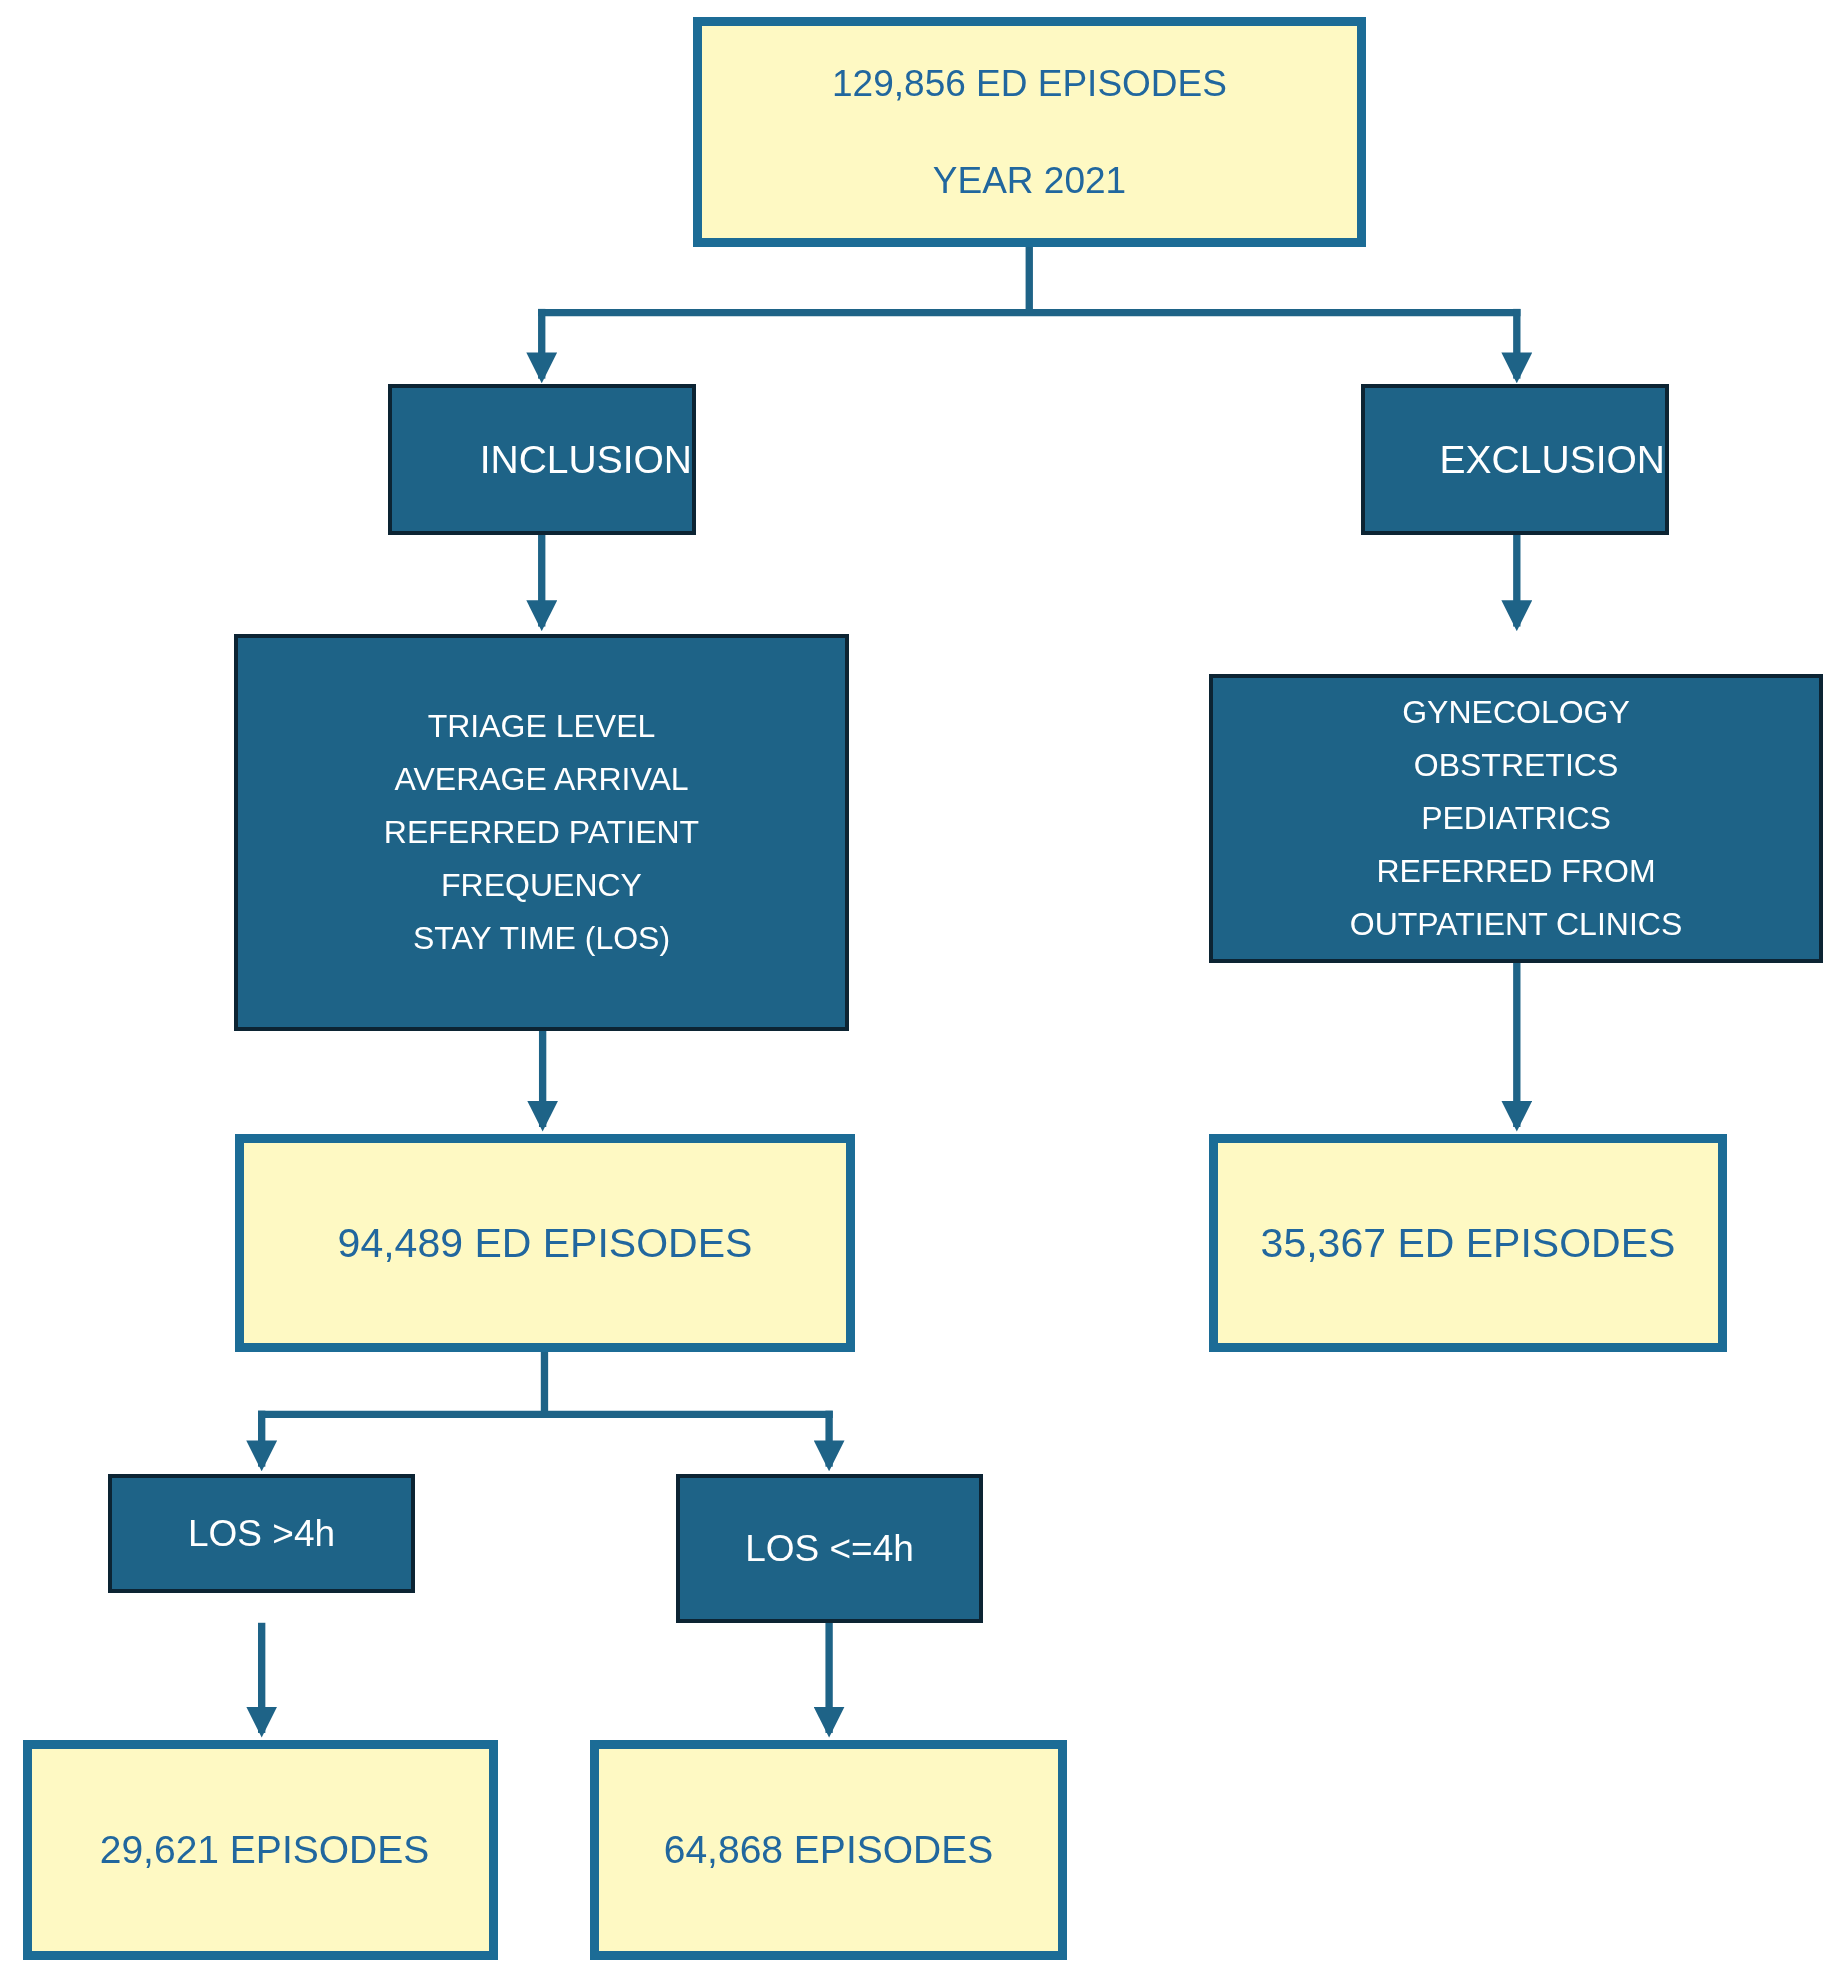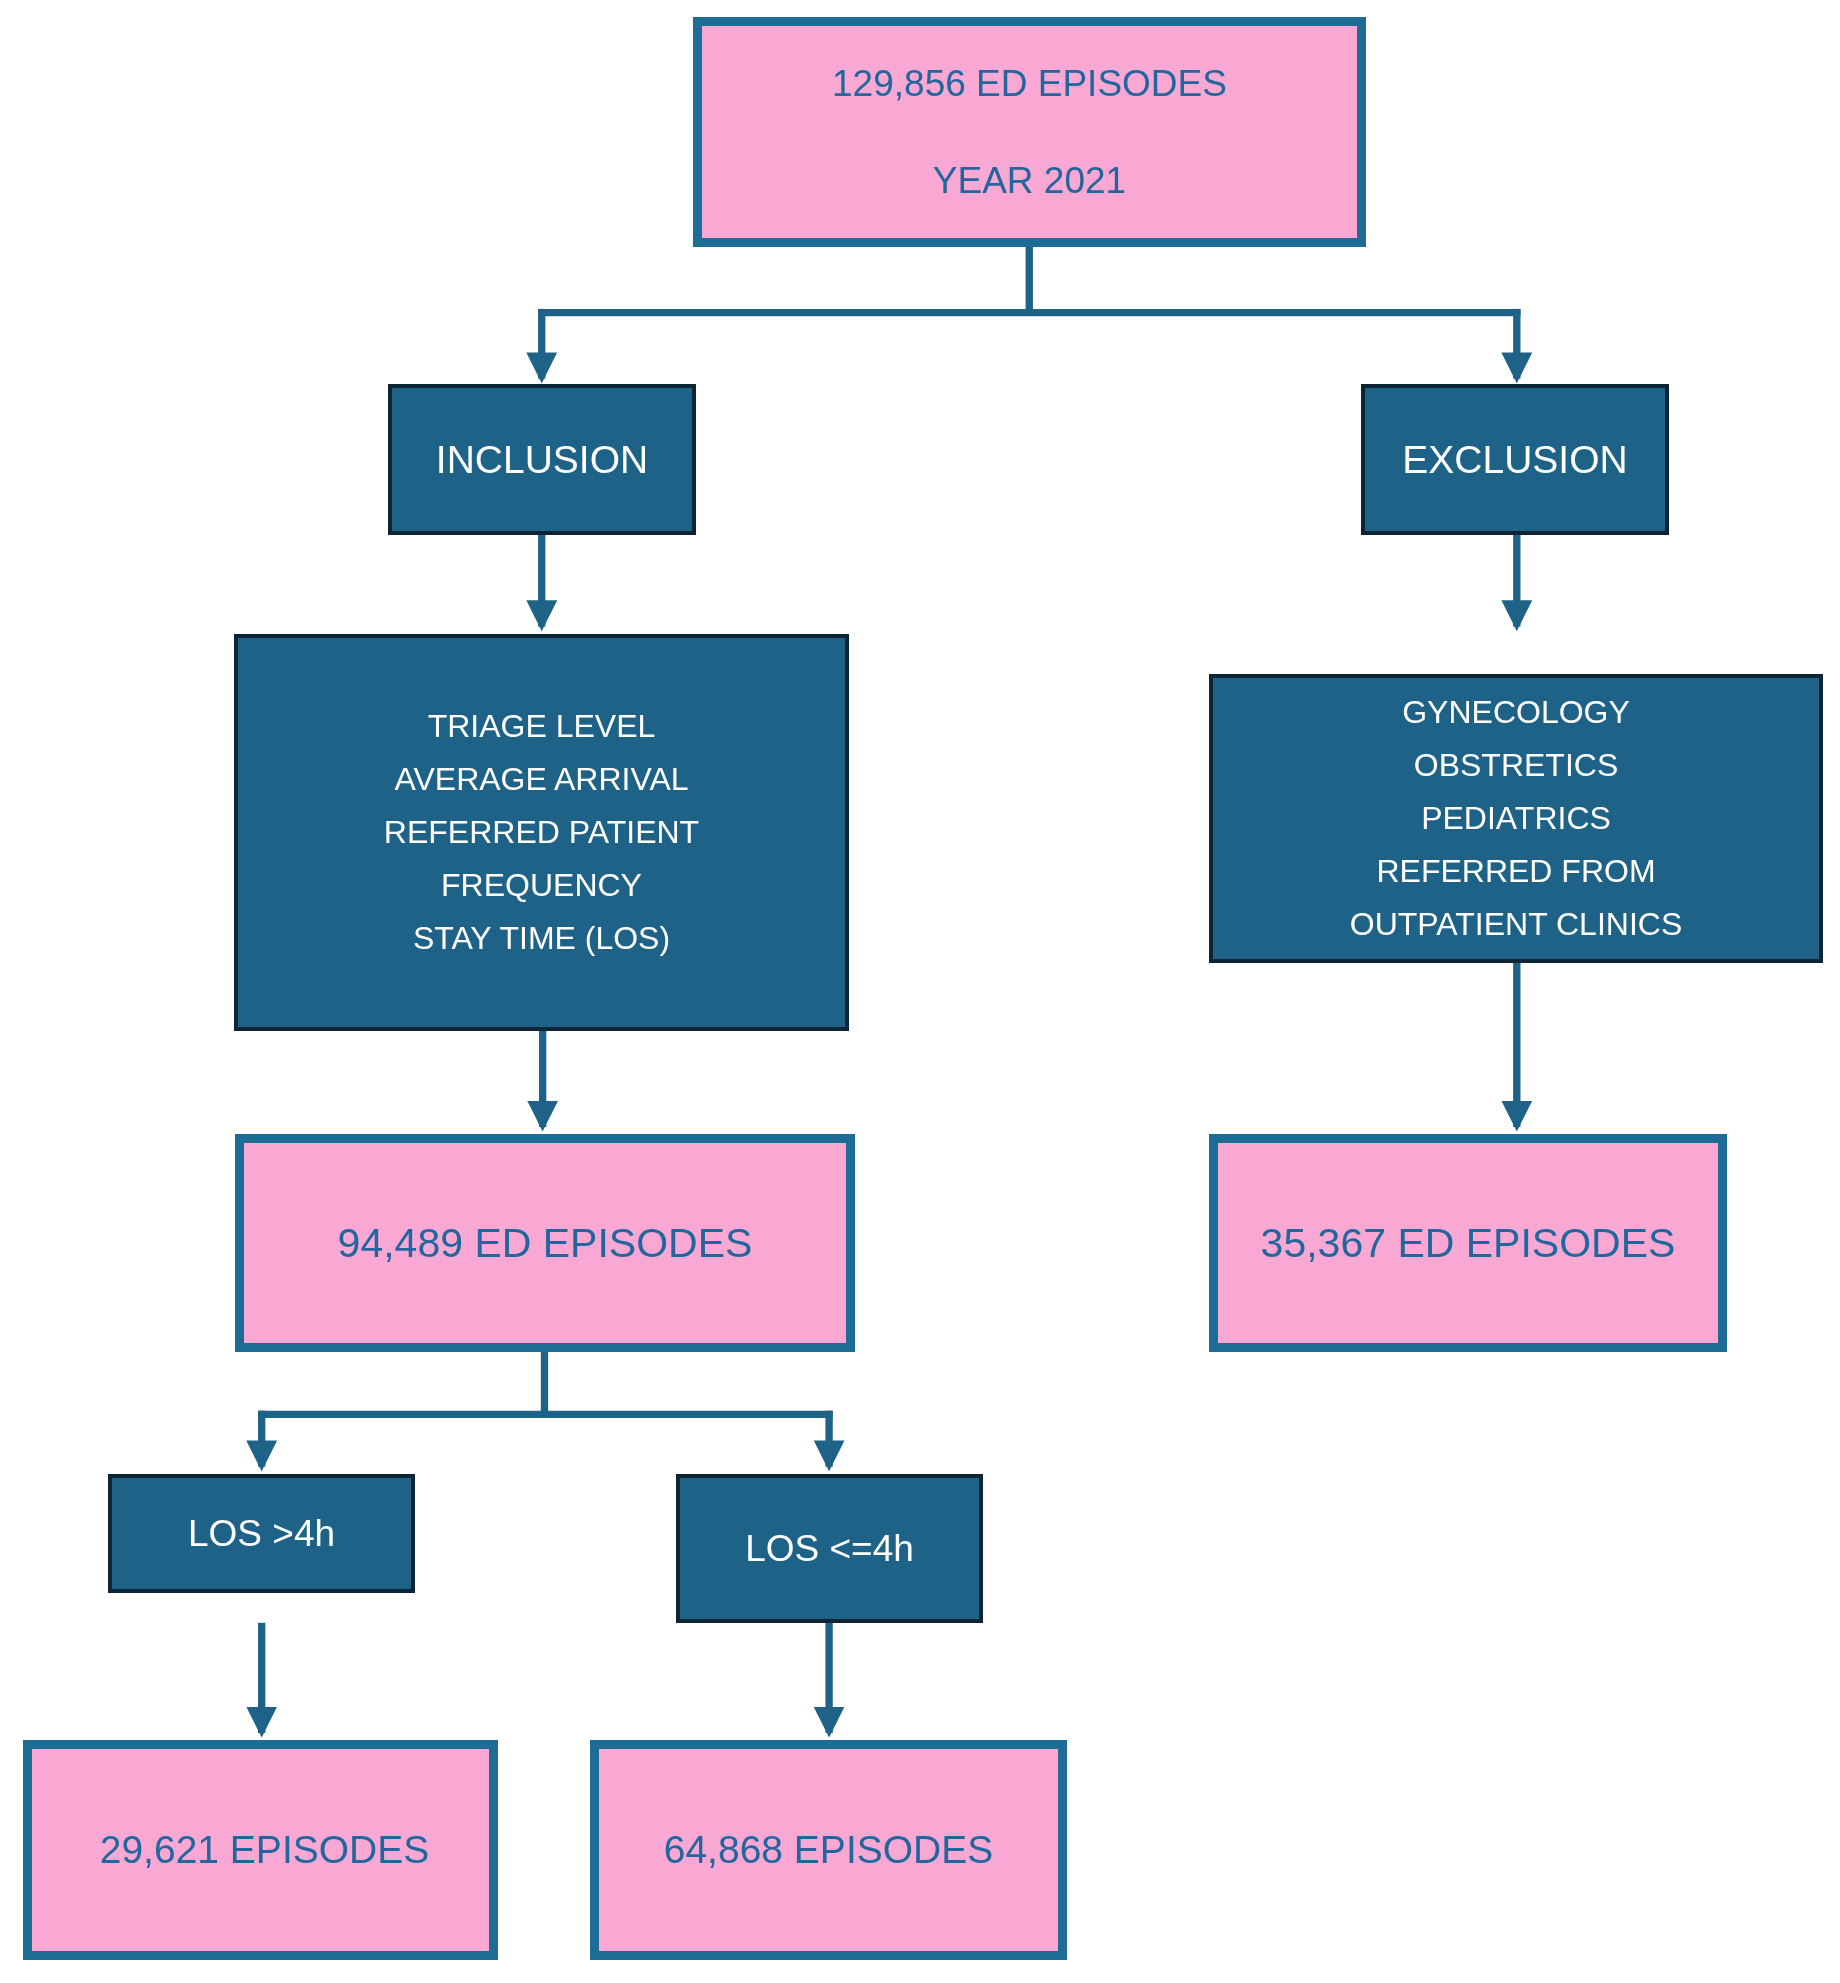--- a/index.html
+++ b/index.html
@@ -19,27 +19,27 @@
     align-items:center;justify-content:center;
     text-align:center;
   }
   .box .line{white-space:nowrap;}
   .filled{
     background:var(--fill-teal,#1E6387);
     border:4.6px solid var(--box-border-dark,#0C2433);
     color:#ffffff;
   }
   .outline{
-    background:#f9a8d4;
+    background:#fef9c3;
     border:9.2px solid var(--white-box-border,#1C6C96);
     color:var(--text-blue,#21679E);
     gap:44px;
   }
   .fs-total{font-size:37px;line-height:53px;}
-  .fs-stage{font-size:39px;line-height:46px;}
+  .fs-stage{font-size:39px;line-height:46px;align-items:flex-end;}
   .fs-criteria{font-size:32px;line-height:53px;}
   .fs-count{font-size:41px;line-height:48px;}
   .fs-los{font-size:37px;line-height:44px;}
   .fs-count-sm{font-size:39px;line-height:46px;}
 
   
   #node-total{left:693px;top:16.5px;width:673px;height:230px;}
   #node-inclusion{left:388px;top:384px;width:308px;height:151px;}
   #node-exclusion{left:1361px;top:384px;width:308px;height:151px;}
   #node-inclusion-criteria{left:234px;top:634px;width:615px;height:397px;}

